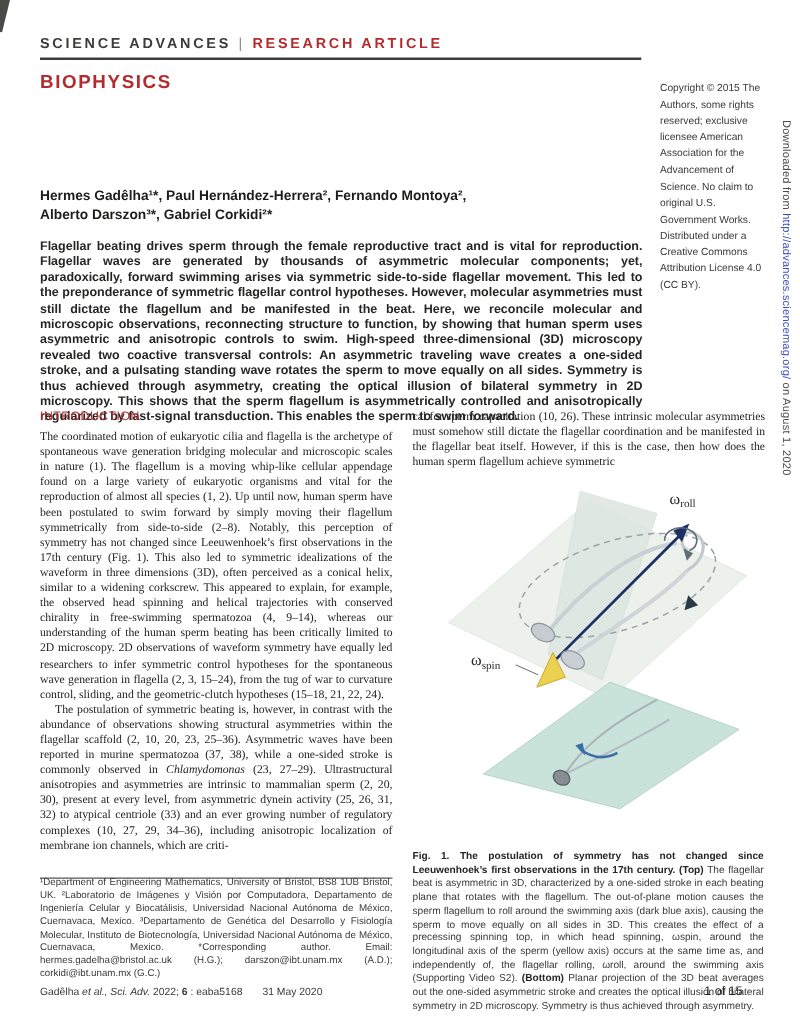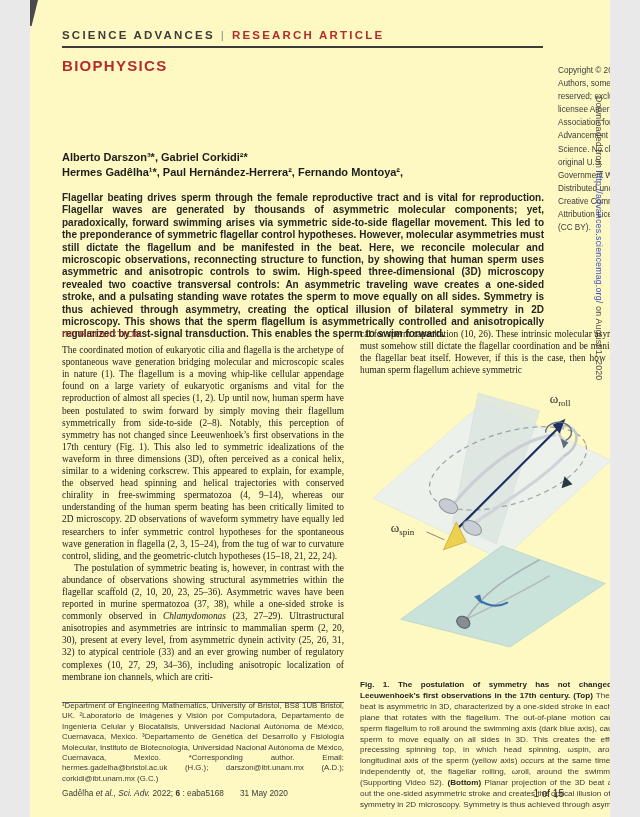--- a/index.html
+++ b/index.html
@@ -1,18 +1,18 @@
 <!DOCTYPE html>
 <html><head>
 <meta charset="utf-8">
 <style>
   * { margin:0; padding:0; box-sizing:border-box; }
   html,body { background:#e9e9e9; }
   .page {
-    position:relative; width:580px; height:817px; background:#fef9c3;
+    position:relative; width:640px; height:817px; background:#ffffff;
     font-family:"Liberation Sans", sans-serif; color:#1d1d1b; overflow:hidden;
     margin:0 auto;
   }
   .corner-artifact { position:absolute; left:0; top:0; width:8px; height:26px;
     background:#4a4a48; clip-path:polygon(0 0,100% 0,20% 100%,0 100%); }
 
   .masthead { position:absolute; left:32px; top:29px; font-size:11.5px; font-weight:700;
     letter-spacing:2.2px; color:#3c3c3a; white-space:nowrap; }
   .masthead .sep { color:#8a8a88; font-weight:400; padding:0 6px; }
   .masthead .research { color:#b42b2e; }
@@ -40,21 +40,21 @@
 
   .col { position:absolute; width:282px; font-family:"Liberation Serif", serif;
     font-size:9.4px; line-height:12.1px; text-align:justify; color:#222220; }
   .col-left { left:32px; top:328px; }
   .col-right { left:330px; top:328px; }
   .section-heading { font-family:"Liberation Sans", sans-serif; font-size:9.8px;
     font-weight:400; color:#b42b2e; letter-spacing:0.4px; margin-bottom:4px; }
   .para-indent { text-indent:12px; }
   .ital { font-style:italic;margin-top:25px; }
 
-  .figure-wrap { position:absolute; left:330px; top:381px; width:282px; height:270px; }
+  .figure-wrap { position:absolute; left:346px; top:381px; width:282px; height:270px; }
   .figure-wrap svg { width:100%; height:100%; display:block; }
   .fig-label { font-family:"Liberation Serif", serif; font-size:13px; fill:#2a2a28; }
   .fig-sub  { font-size:9px; }
 
   .caption { position:absolute; left:330px; top:680px; width:281px; font-size:8.1px;
     line-height:10.9px; text-align:justify; color:#3a3a38; }
   .cap-bold { font-weight:700; color:#262624; }
 
   .footnote-rule { position:absolute; left:32px; top:702px; width:282px; height:1px; background:#555553; }
   .footnotes { position:absolute; left:32px; top:701px; width:282px; font-size:7.8px;
@@ -73,22 +73,22 @@
 
   <div class="masthead">
     <span>SCIENCE ADVANCES</span><span class="sep">|</span><span class="research">RESEARCH ARTICLE</span>
   </div>
   <div class="head-rule"></div>
 
   <div class="eyebrow">BIOPHYSICS</div>
 
 
   <div class="authors">
+    <div>Hermes Gadêlha¹*, Paul Hernández-Herrera², Fernando Montoya²,</div>
     <div>Alberto Darszon³*, Gabriel Corkidi²*</div>
-    <div>Hermes Gadêlha¹*, Paul Hernández-Herrera², Fernando Montoya²,</div>
   </div>
 
   <p class="abstract">Flagellar beating drives sperm through the female reproductive tract and is vital for reproduction. Flagellar waves are generated by thousands of asymmetric molecular components; yet, paradoxically, forward swimming arises via symmetric side-to-side flagellar movement. This led to the preponderance of symmetric flagellar control hypotheses. However, molecular asymmetries must still dictate the flagellum and be manifested in the beat. Here, we reconcile molecular and microscopic observations, reconnecting structure to function, by showing that human sperm uses asymmetric and anisotropic controls to swim. High-speed three-dimensional (3D) microscopy revealed two coactive transversal controls: An asymmetric traveling wave creates a one-sided stroke, and a pulsating standing wave rotates the sperm to move equally on all sides. Symmetry is thus achieved through asymmetry, creating the optical illusion of bilateral symmetry in 2D microscopy. This shows that the sperm flagellum is asymmetrically controlled and anisotropically regularized by fast-signal transduction. This enables the sperm to swim forward.</p>
 
   <div class="copyright">Copyright © 2015 The Authors, some rights reserved; exclusive licensee American Association for the Advancement of Science. No claim to original U.S. Government Works. Distributed under a Creative Commons Attribution License 4.0 (CC BY).</div>
 
   <div class="sidebar-vertical">
     <span>Downloaded from </span><span class="url">http://advances.sciencemag.org/</span><span> on August 1, 2020</span>
   </div>
 

